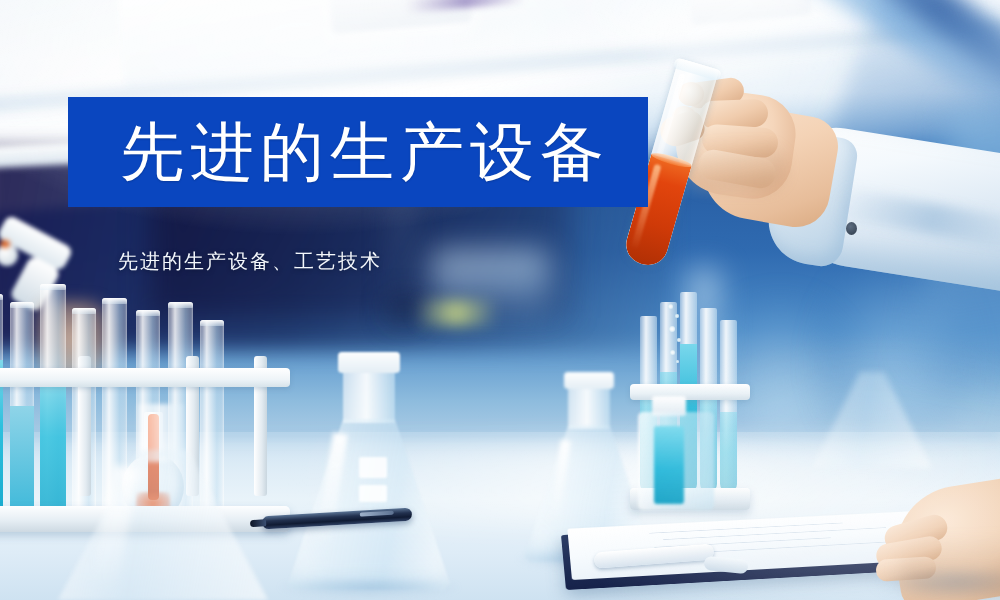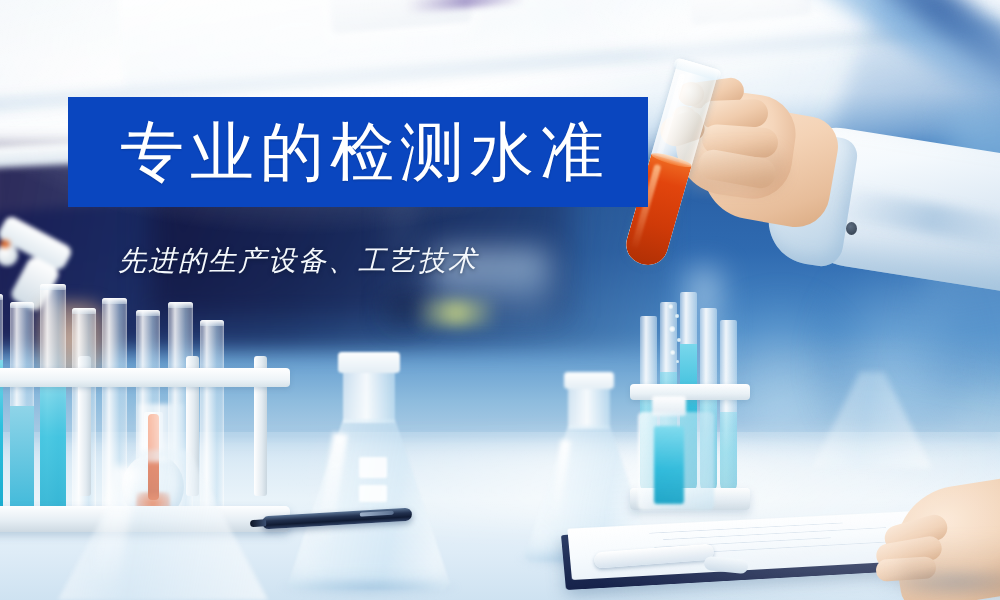--- a/index.html
+++ b/index.html
@@ -521,26 +521,25 @@
     position:absolute; left:120px; top:113px;
     font-size:64px; line-height:78px;
     color:#ffffff;
     letter-spacing:6px;
     font-weight:400;
     white-space:nowrap;
     text-shadow:0 1px 2px rgba(0,0,0,.18);
   }
   .subtitle{
     position:absolute; left:118px; top:236px;
-    font-size:28px; line-height:50px;
+    font-size:20px; line-height:50px;
     color:#f4f8fc;
     letter-spacing:2px;
     white-space:nowrap;
     text-shadow:0 1px 4px rgba(8,18,40,.55);
-    font-style:italic;
   }
   .subtitle div{ display:block; }
 </style>
 </head>
 <body>
 
 <div id="banner-root">
 
   <div class="photo">
 
@@ -741,19 +740,19 @@
       <div class="f" style="left:-4px;  top:74px; width:66px; height:24px; transform:rotate(-10deg);"></div>
       <div class="f" style="left:-4px;  top:92px; width:60px; height:22px; transform:rotate(-4deg);"></div>
       <div class="sh"></div>
       <div class="shadow-cast"></div>
     </div>
 
     <div class="bloom"></div>
   </div>
 
   <div class="headline-band"></div>
-  <div class="headline">专业的检测水准</div>
+  <div class="headline">先进的生产设备</div>
 
   <div class="subtitle">
     <div>先进的生产设备、工艺技术</div>
   </div>
 
 </div>
 
 </body></html>

